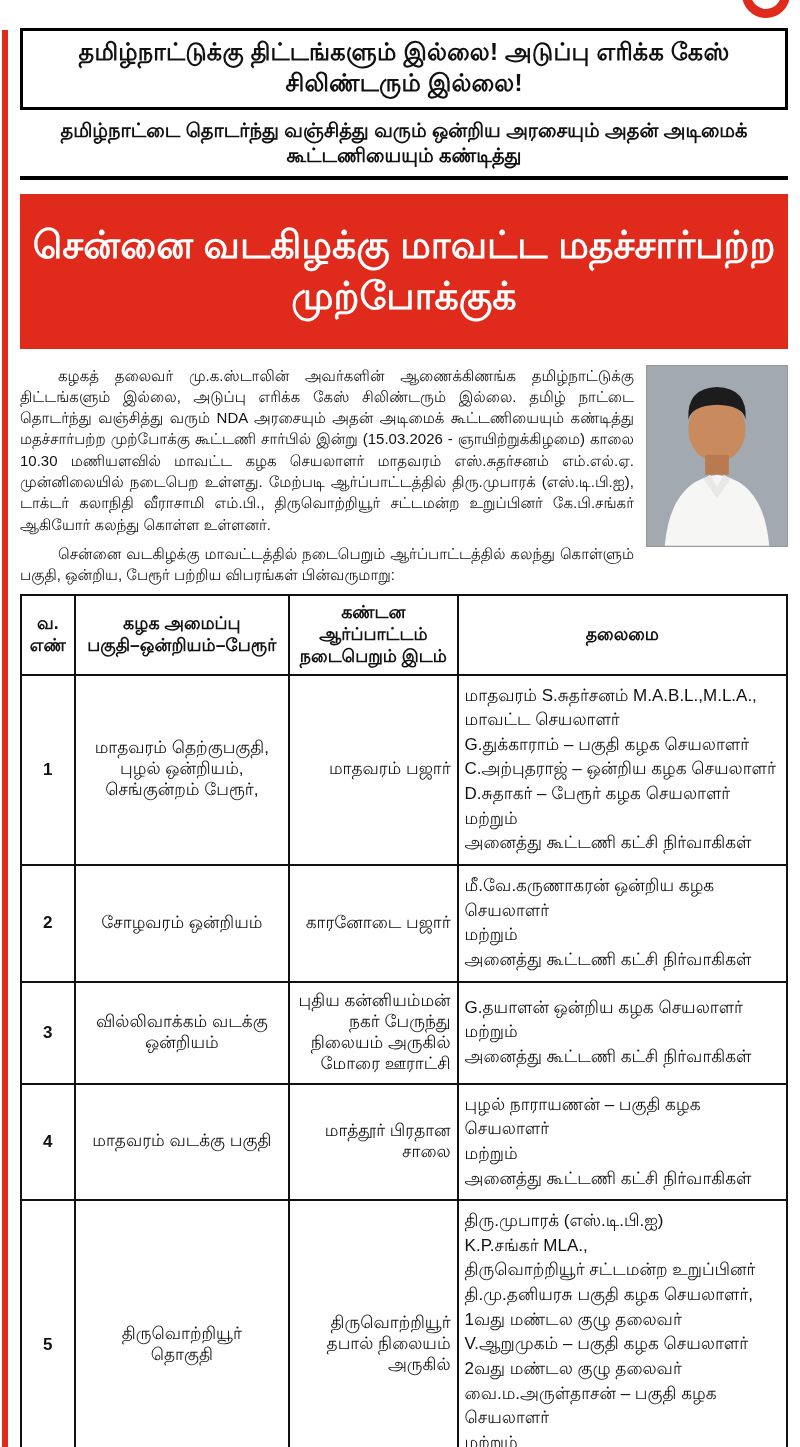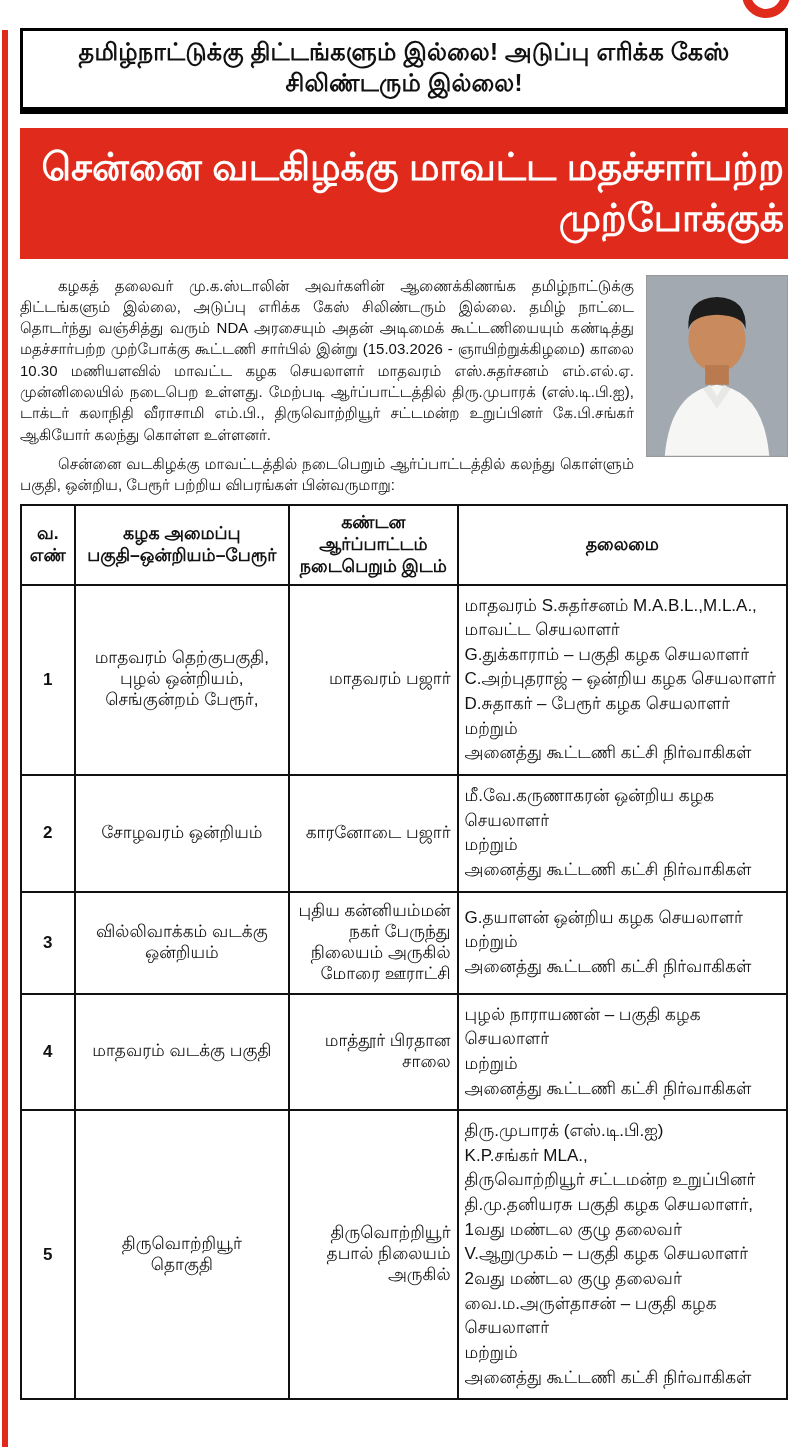--- a/index.html
+++ b/index.html
@@ -47,25 +47,25 @@
     padding: 9px 2px 7px 2px;
   }
   .headline-divider {
     height: 4px;
     background: #000;
     margin-bottom: 14px;
   }
   .banner {
     background: #e02a1c;
     color: #fff;
-    text-align: right;
+    text-align: center;
     font-weight: bold;
     font-size: 38px;
     line-height: 1.35;
-    padding: 14px 4px;
+    padding: 26px 4px;
     margin-bottom: 16px;
   }
   .body-wrap { position: relative; }
   .photo {
     float: right;
     width: 142px;
     height: 182px;
     margin: 0 0 8px 12px;
     border: 1px solid #999;
     background: #9aa0a8;
@@ -113,20 +113,21 @@
 </head>
 <body>
 
 <div class="page">
 
   <div class="left-strip"></div>
   <div class="corner-logo"></div>
 
   <div class="headline-box">தமிழ்நாட்டுக்கு திட்டங்களும் இல்லை! அடுப்பு எரிக்க கேஸ் சிலிண்டரும் இல்லை!</div>
 
+  <div class="subheadline">தமிழ்நாட்டை தொடர்ந்து வஞ்சித்து வரும் ஒன்றிய அரசையும் அதன் அடிமைக் கூட்டணியையும் கண்டித்து</div>
   <div class="headline-divider"></div>
 
   <div class="banner">
     <div>சென்னை வடகிழக்கு மாவட்ட மதச்சார்பற்ற முற்போக்குக்</div>
   </div>
 
   <div class="body-wrap">
     <div class="photo">
       <svg viewBox="0 0 142 182" xmlns="http://www.w3.org/2000/svg">
         <rect width="142" height="182" fill="#9aa0a8"></rect>

